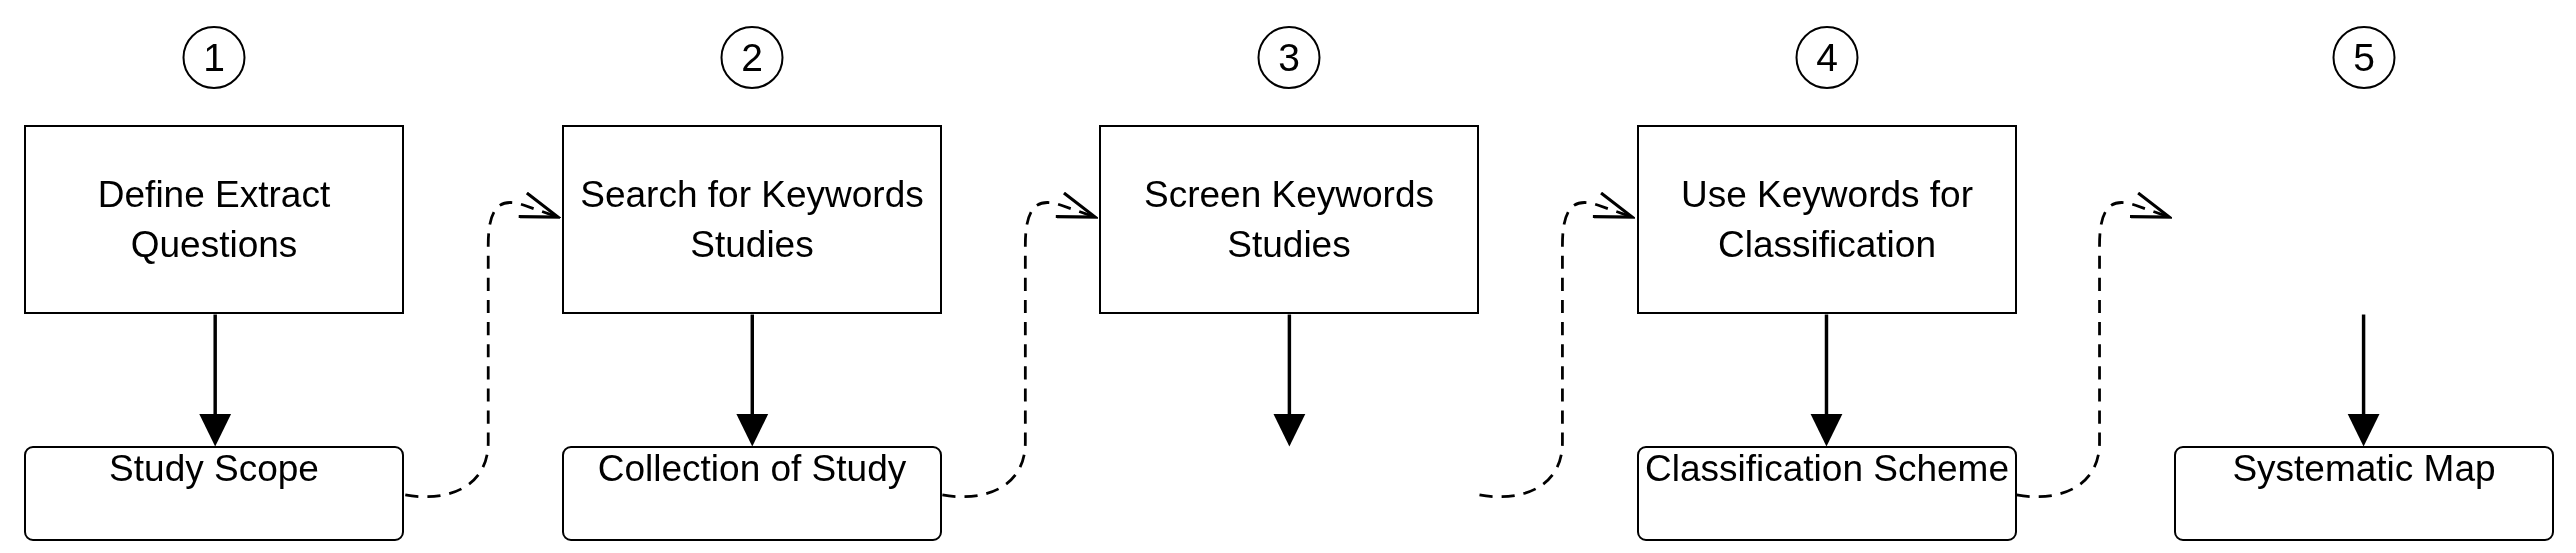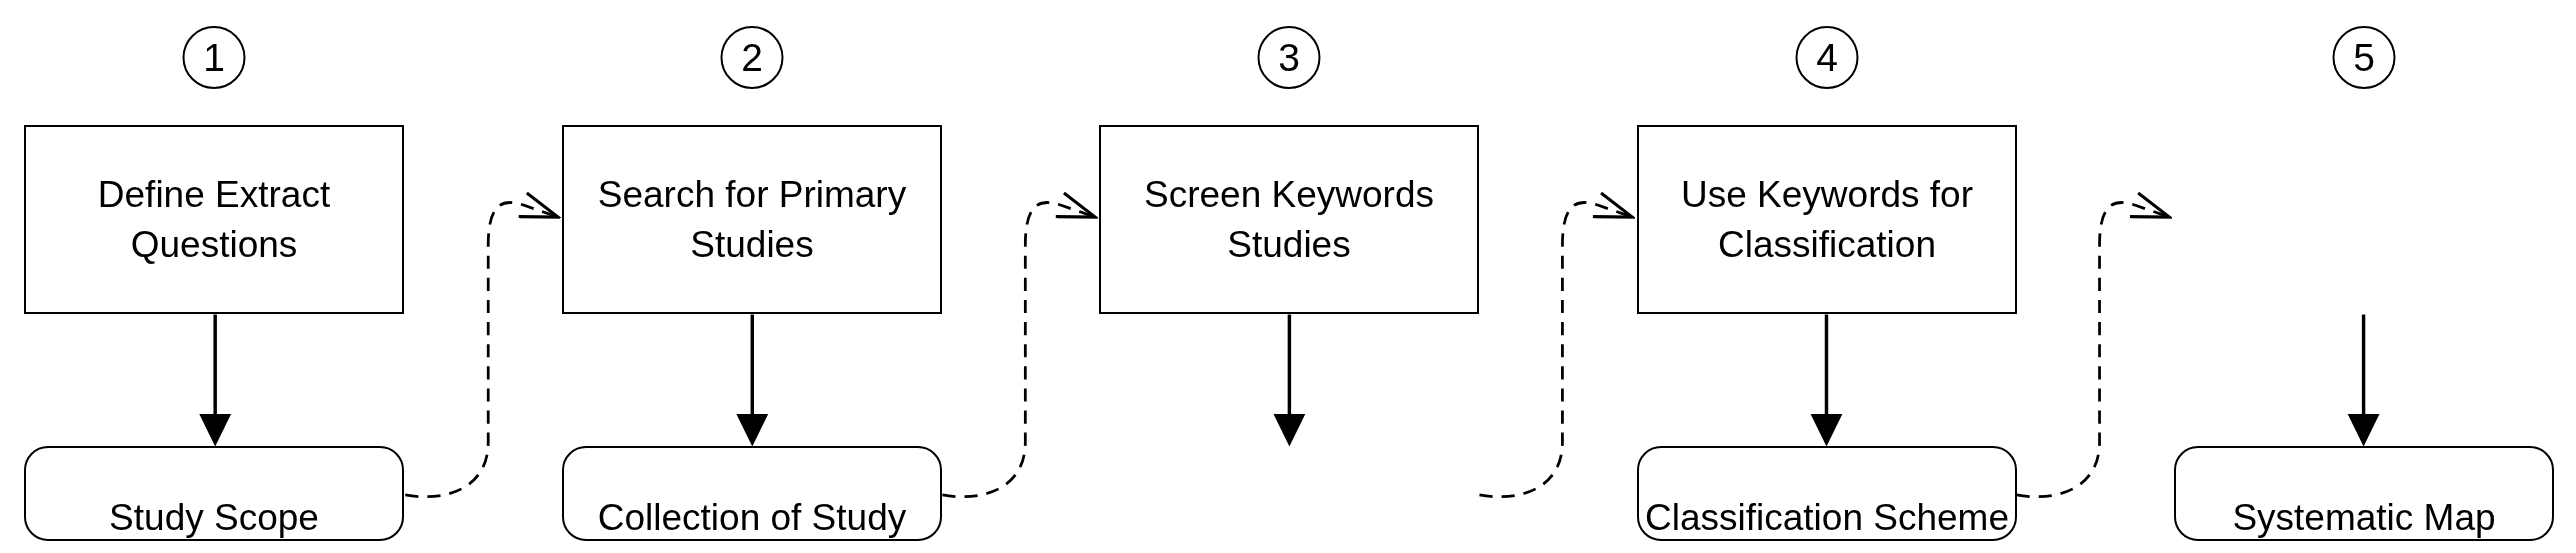--- a/index.html
+++ b/index.html
@@ -56,24 +56,24 @@
     white-space: pre-line;
   }
   .artifact-box {
     position: absolute;
     top: 446px;
     left: 0;
     width: 380px;
     height: 95px;
     box-sizing: border-box;
     border: 2.8px solid #000;
-    border-radius: 24px;
+    border-radius: 9px;
     background: #fff;
     display: flex;
-    align-items: flex-end;
+    align-items: flex-start;
     justify-content: center;
     text-align: center;
     font-size: 37px;
     white-space: nowrap;
   }
 </style>
 </head>
 <body>
 
 <div class="canvas">
@@ -123,21 +123,21 @@
     <div class="artifact-box">
       <span>Study Scope</span>
     </div>
   </div>
 
   <div class="step" style="left:562px">
     <div class="num-circle">
       <span>2</span>
     </div>
     <div class="process-box">
-      <span>Search for Primary
+      <span>Search for Keywords
 Studies</span>
     </div>
     <div class="artifact-box">
       <span>Collection of Study</span>
     </div>
   </div>
 
   <div class="step" style="left:1099px">
     <div class="num-circle">
       <span>3</span>

